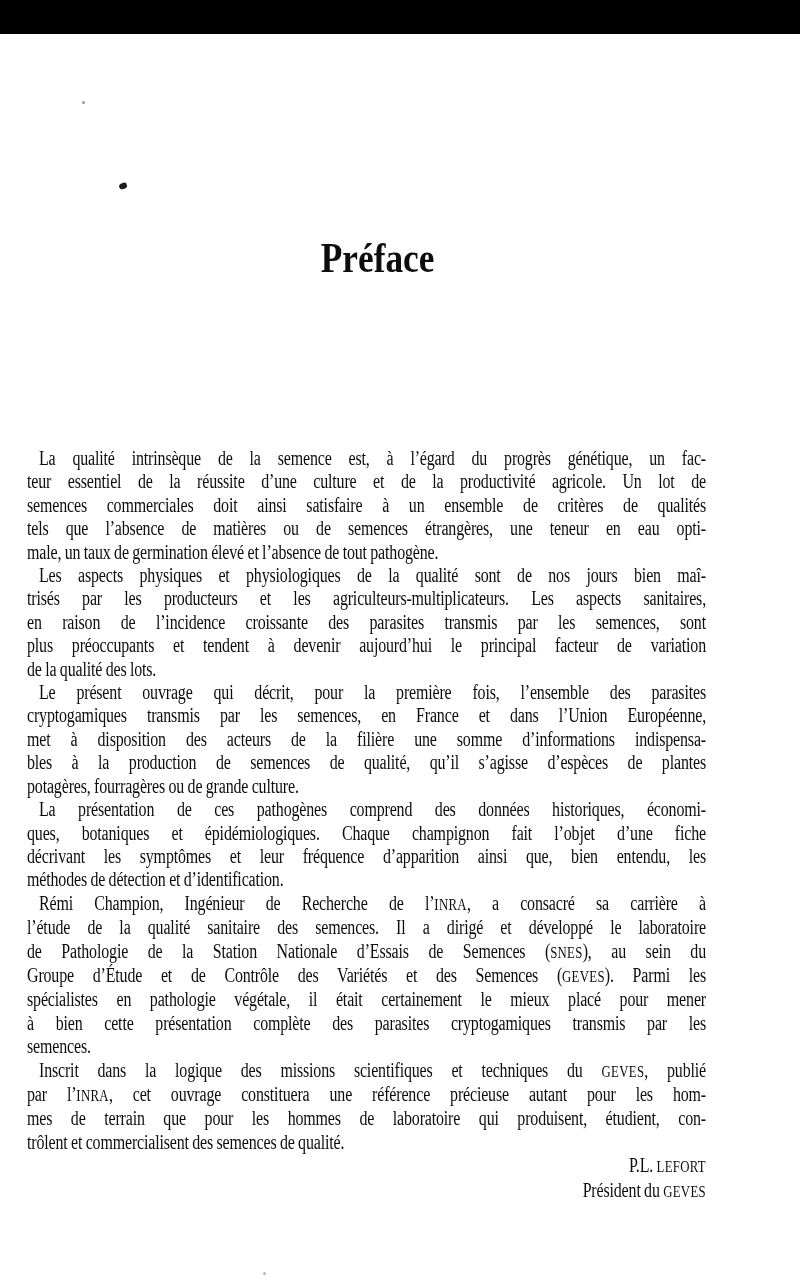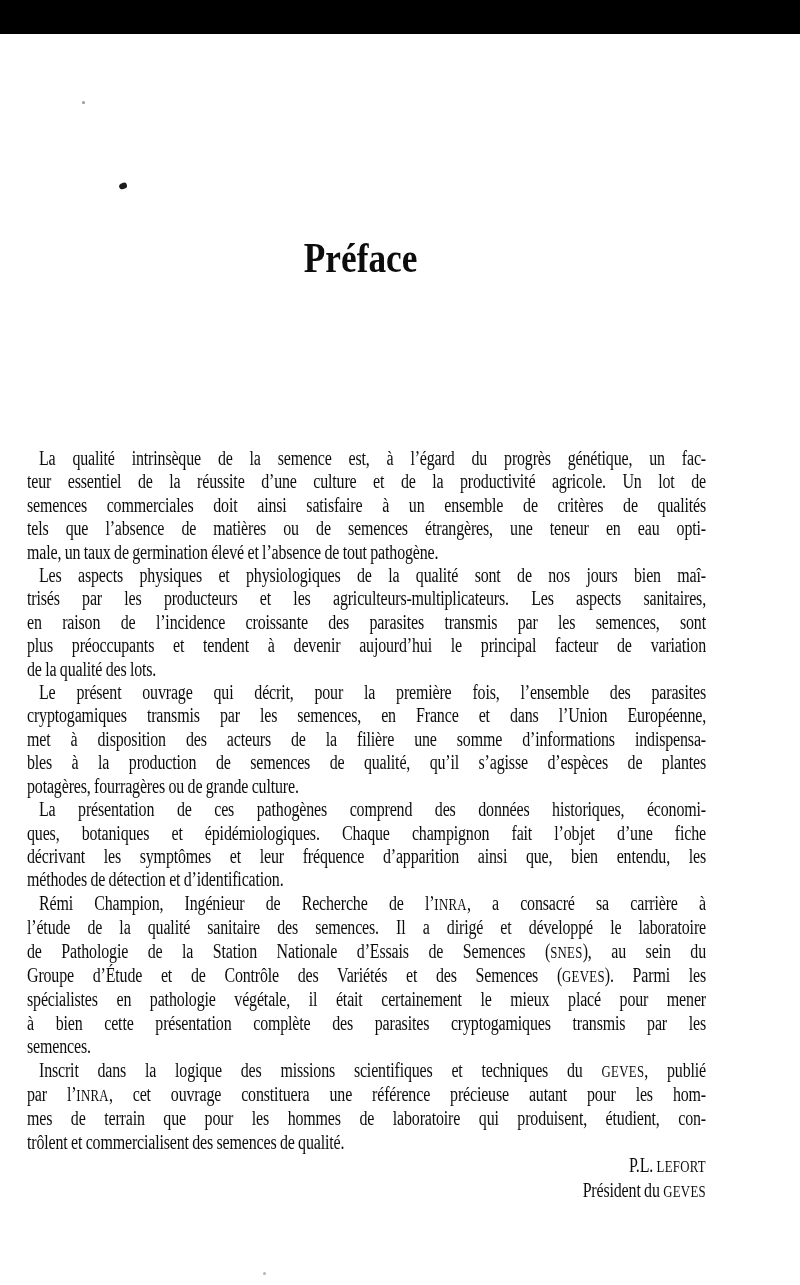--- a/index.html
+++ b/index.html
@@ -20,21 +20,21 @@
     top: 0; left: 0;
     width: 800px; height: 34px;
     background: #000000;
   }
   .speck { position: absolute; }
   .speck.s1 { left: 82px;  top: 101px;  width: 3px; height: 3px; background: #9a9a9a; border-radius: 50%; }
   .speck.s2 { left: 119px; top: 183px; width: 8px; height: 6px; background: #1c1c1c; border-radius: 60% 40% 50% 50%; transform: rotate(-15deg); }
   .speck.s3 { left: 263px; top: 1272px; width: 3px; height: 3px; background: #b5b5b5; border-radius: 50%; }
   .title {
     position: absolute;
-    top: 237px; left: 21px;
+    top: 237px; left: 38px;
     width: 679px;
     margin: 0;
     text-align: center;
     font-size: 42px;
     font-weight: bold;
     line-height: 1;
     white-space: nowrap;
   }
   .title-inner {
     display: inline-block;

